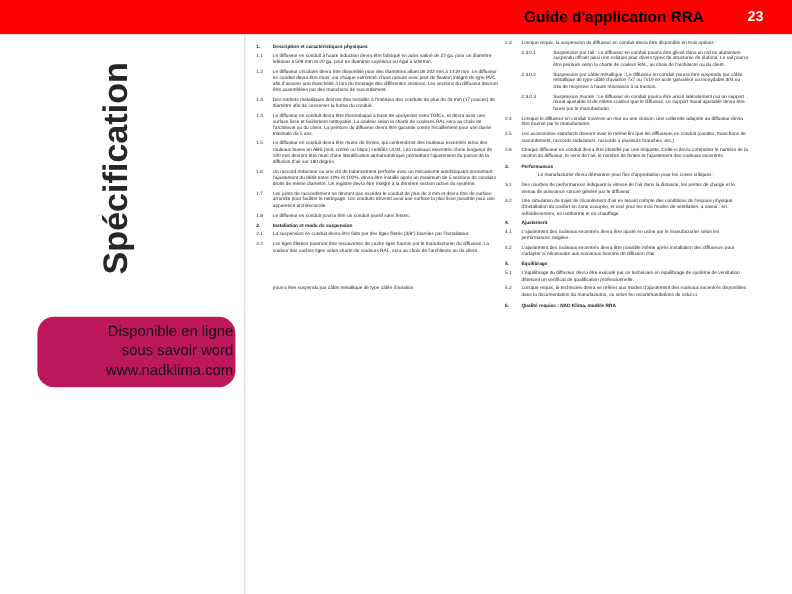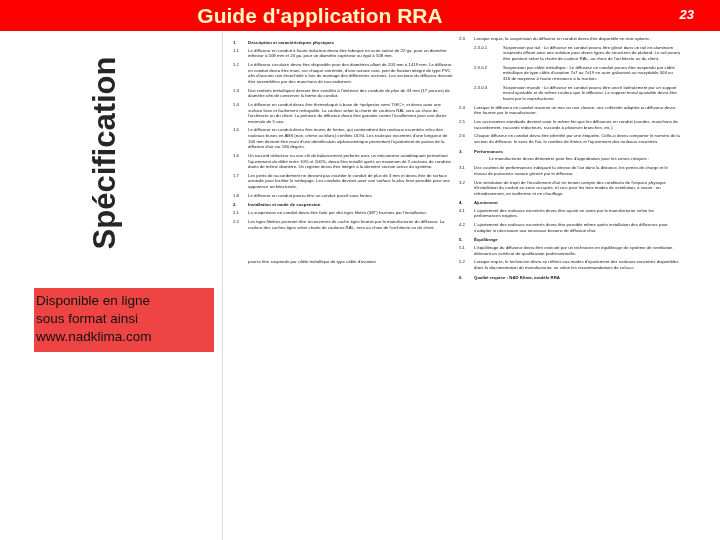--- a/index.html
+++ b/index.html
@@ -20,37 +20,36 @@
     position: absolute;
     left: 0; top: 0;
     width: 720px;
     height: 31px;
     background: #FF0000;
   }
   #header-title {
     position: absolute;
     left: 0; top: 1px;
     width: 640px;
-    text-align: center;
-    color: #fef9c3;
-    font-size: 21px;
+    text-align: right;
+    color: #000000;
+    font-size: 14px;
     font-weight: bold;
     letter-spacing: 0px;
     line-height: 29px;
     white-space: nowrap;
   }
   #slide-number {
     position: absolute;
     right: 26px;
     top: 5px;
     color: #FFFFFF;
     font-size: 13px;
     font-weight: bold;
     line-height: 20px;
-    font-style: italic;
   }
 
   
   #vertical-title-wrap {
     position: absolute;
     left: -10px;
     top: 38px;
     width: 230px;
     height: 230px;
   }
@@ -71,25 +70,26 @@
     white-space: nowrap;
   }
 
   
   #info-box {
     position: absolute;
     left: 34px;
     top: 288px;
     width: 176px;
     padding: 4px 2px 6px 2px;
-    background: #ef4444;
-    text-align: left;
+    background: #be185d;
+    text-align: right;
     color: #111111;
     font-size: 13.5px;
     line-height: 18px;
+    border-radius: 15px;
   }
   #info-box .line { display: block; }
   #info-box .link {
     color: #111111;
   }
 
   
   #document-object {
     position: absolute;
     left: 222px;
@@ -155,21 +155,21 @@
   <div id="header-title">Guide d'application RRA</div>
   <div id="slide-number">23</div>
 </div>
 
 <div id="vertical-title-wrap">
   <div id="vertical-title">Spécification</div>
 </div>
 
 <div id="info-box">
   <span class="line">Disponible en ligne</span>
-  <span class="line">sous format ainsi</span>
+  <span class="line">sous savoir word</span>
   <span class="line link">www.nadklima.com</span>
 </div>
 
 <div id="document-object">
   <div class="doc-col" id="doc-col-left">
       <div class="para heading">
         <span class="num">1.</span>
         <span class="body">Description et caractéristiques physiques</span>
       </div>
       <div class="para">

